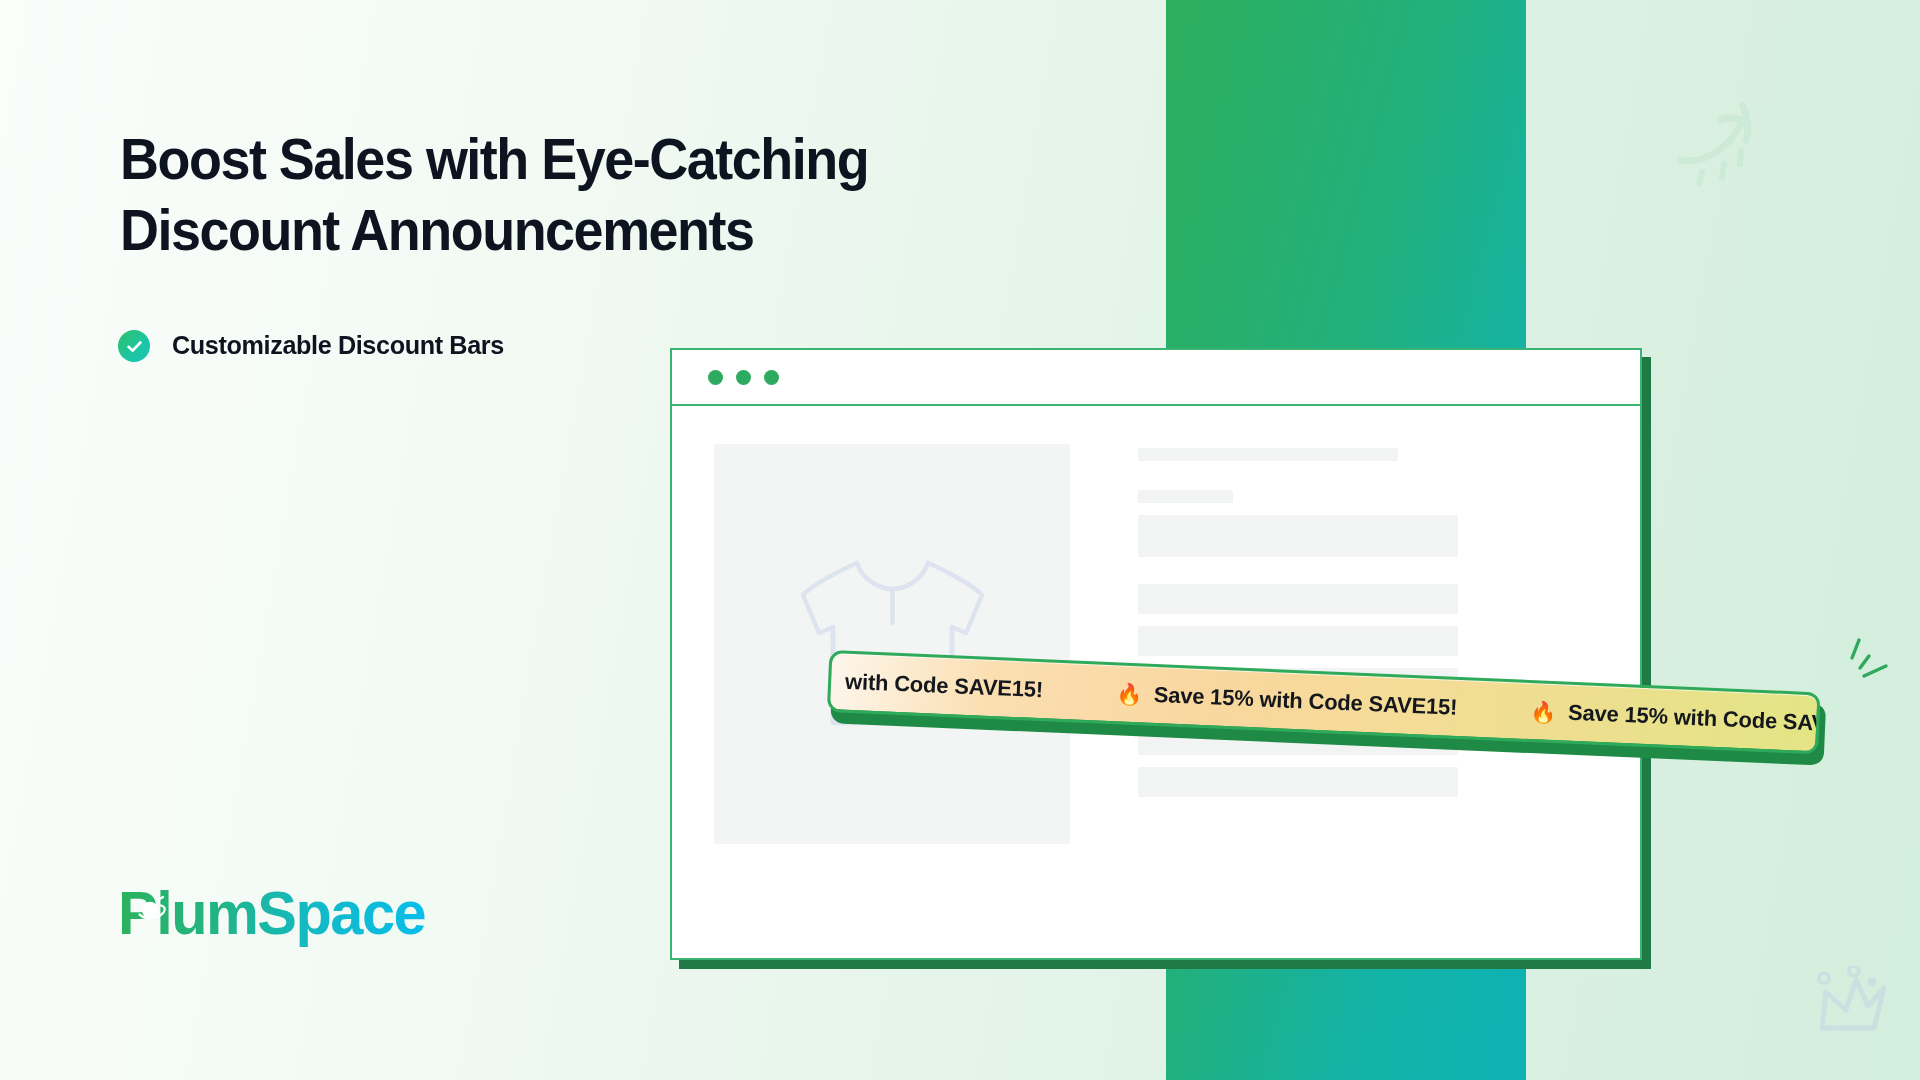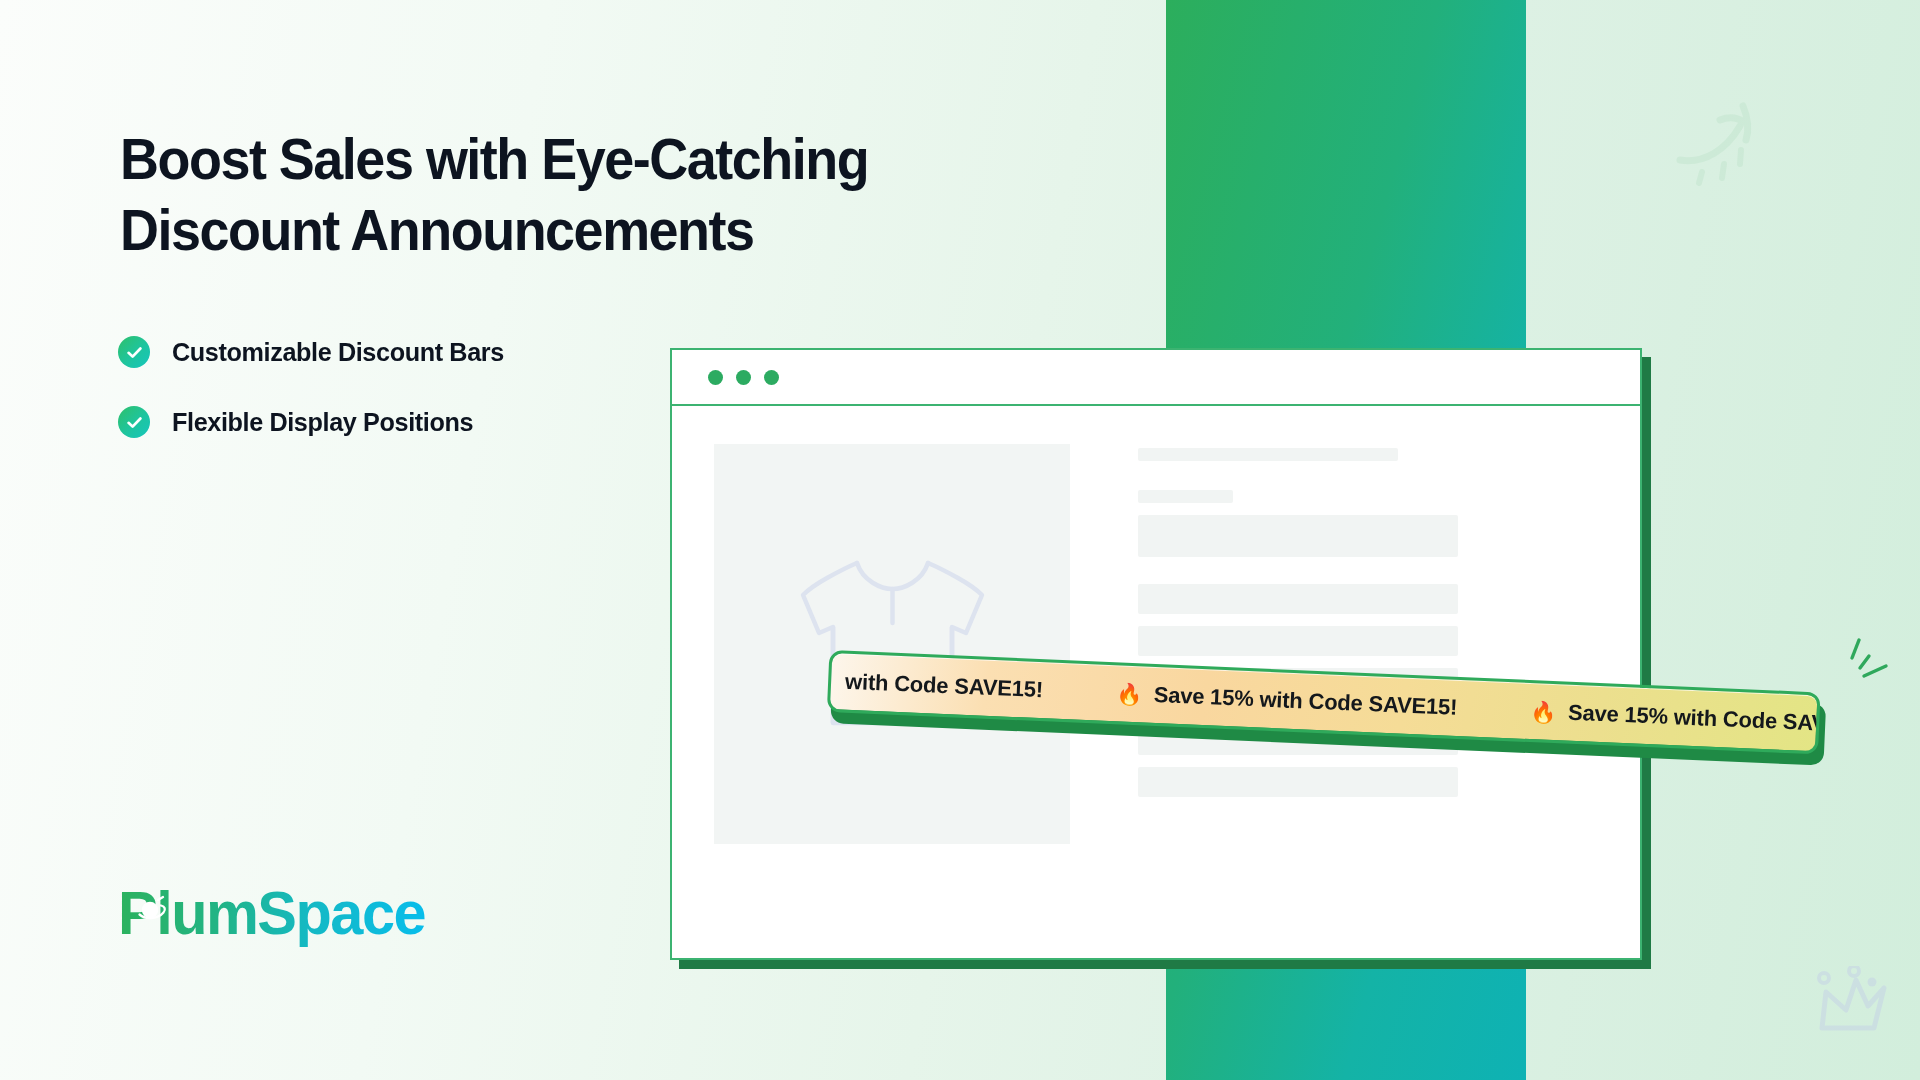--- a/index.html
+++ b/index.html
@@ -28,21 +28,21 @@
     position:absolute; left:120px; top:124px; width:950px;
     font-family:"Liberation Sans", sans-serif;
     font-size:58px; line-height:1.22; font-weight:700;
     letter-spacing:-1.6px; color:#0d1420;
     transform:scaleX(.93); transform-origin:left top;
     white-space:pre-line;
   }
 
   .feature-list{ position:absolute; left:118px; top:330px; width:620px; }
   .feature-row{
-    display:flex; align-items:flex-end; gap:22px;
+    display:flex; align-items:flex-start; gap:22px;
     height:38px; margin-bottom:32px;
   }
   .check-badge{
     width:32px; height:32px; border-radius:50%; flex:0 0 32px;
     background:linear-gradient(135deg,#2fc06a 0%, #1ec59f 55%, #15c6bd 100%);
     display:flex; align-items:center; justify-content:center;
   }
   .check-badge svg{ width:19px; height:19px; display:block; }
   .feature-label{
     font-size:26px; font-weight:700; color:#0d1420;
@@ -147,28 +147,20 @@
 
     <li class="feature-row">
       <span class="check-badge">
         <svg viewBox="0 0 24 24" fill="none">
             <path d="M4.5 12.4 L9.6 17.2 L19.5 6.9" stroke="#ffffff" stroke-width="3.4" stroke-linecap="round" stroke-linejoin="round"></path>
           </svg>
       </span>
       <span class="feature-label">Customizable Discount Bars</span>
     </li>
 
-    <li class="feature-row">
-      <span class="check-badge">
-        <svg viewBox="0 0 24 24" fill="none">
-            <path d="M4.5 12.4 L9.6 17.2 L19.5 6.9" stroke="#ffffff" stroke-width="3.4" stroke-linecap="round" stroke-linejoin="round"></path>
-          </svg>
-      </span>
-      <span class="feature-label">Flexible Display Positions</span>
-    </li>
 
 
 
 
   </ul>
 
   <div class="logo">
     <span class="logo-text">PlumSpace</span>
     <svg class="logo-planet" viewBox="0 0 34 34" fill="none">
       <circle cx="16" cy="18" r="8.2" fill="#ffffff"></circle>

